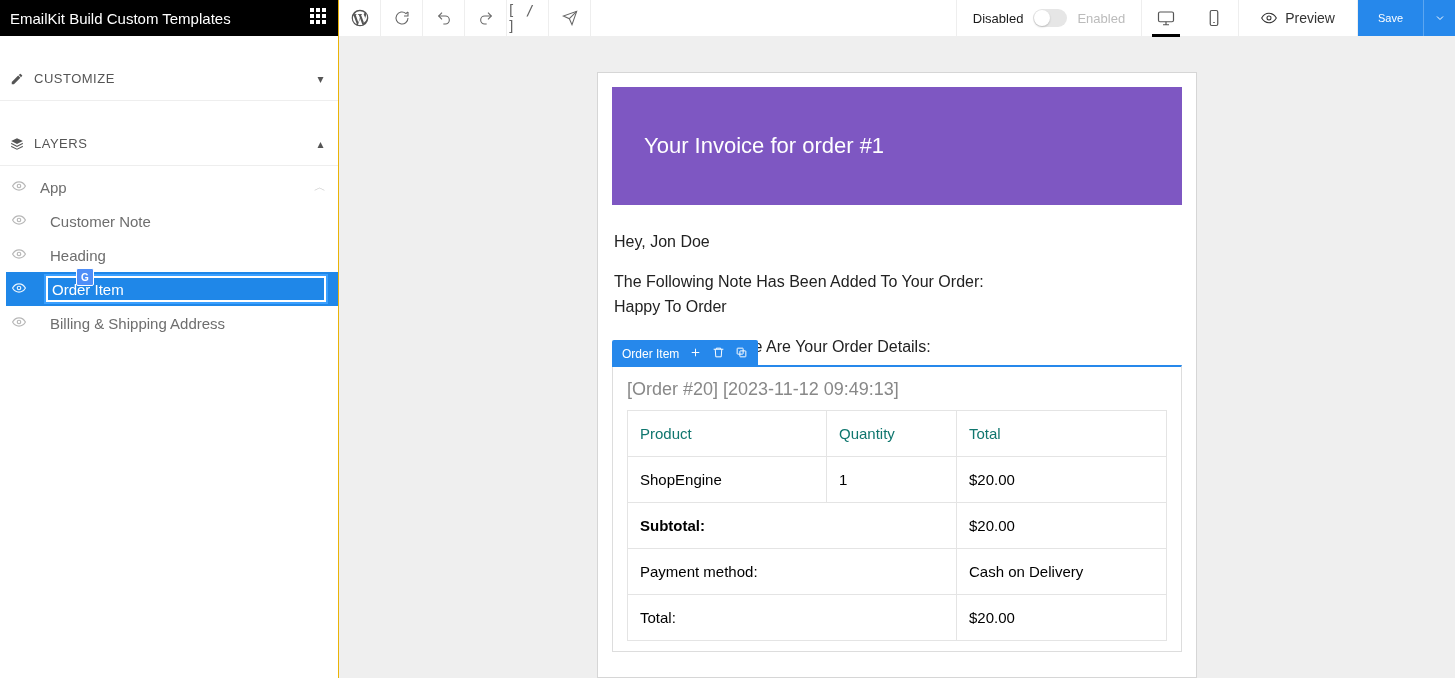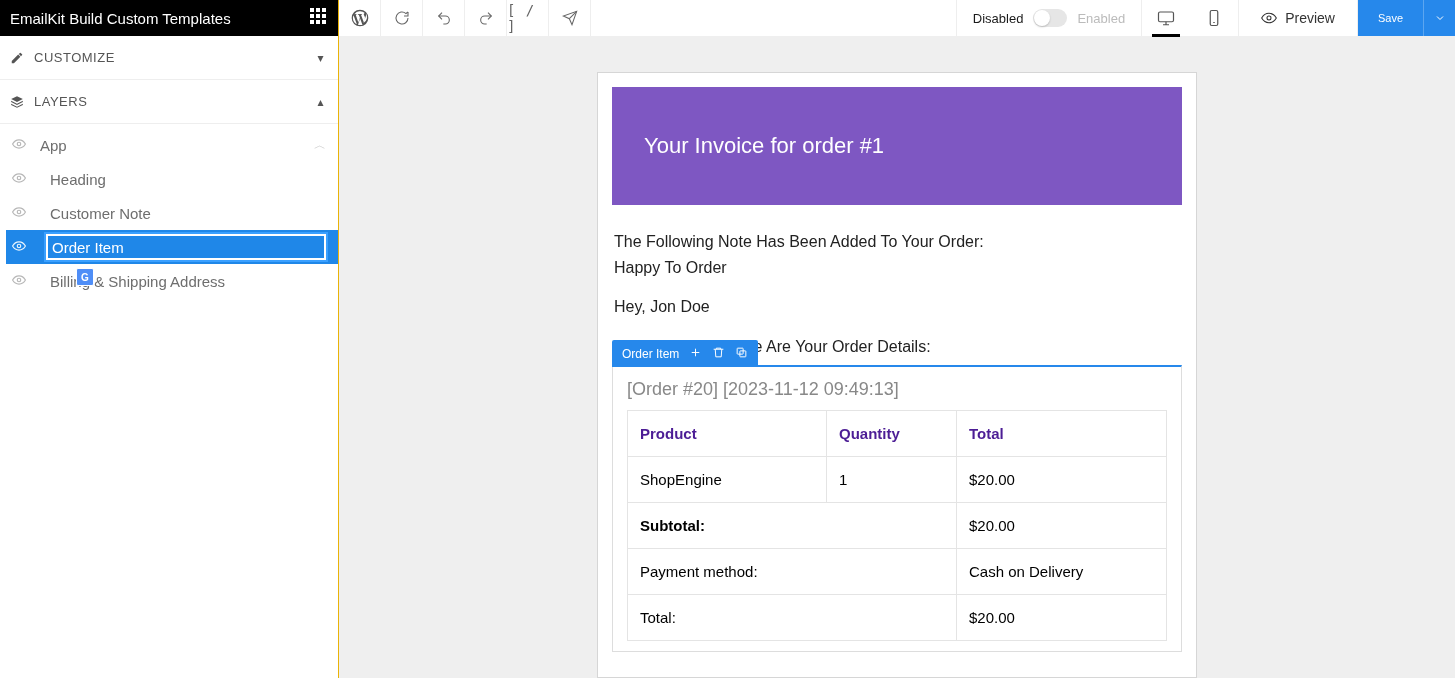--- a/index.html
+++ b/index.html
@@ -5,21 +5,21 @@
   * { box-sizing: border-box; margin: 0; padding: 0; }
   html, body { height: 100%; font-family: -apple-system, BlinkMacSystemFont, "Segoe UI", Helvetica, Arial, sans-serif; font-size: 14px; overflow: hidden; }
   body { display: flex; }
 
   
   .sidebar { width: 339px; height: 100%; background: #fff; border-right: 1px solid #eab308; display: flex; flex-direction: column; }
   .sidebar-header { background: #000; color: #fff; height: 36px; display: flex; align-items: center; justify-content: space-between; padding: 0 8px 0 10px; font-weight: 500; font-size: 15px; }
   .sidebar-header .apps-icon { width: 20px; height: 20px; display: grid; grid-template-columns: repeat(3, 4px); grid-template-rows: repeat(3, 4px); gap: 2px; cursor: pointer; }
   .sidebar-header .apps-icon span { background: #fff; width: 4px; height: 4px; }
 
-  .panel-header { height: 44px; display: flex; align-items: center; padding: 0 14px 0 10px; gap: 10px; color: #555; font-size: 13px; letter-spacing: 0.5px; border-bottom: 1px solid #eee; cursor: pointer; }
+  .panel-header { height: 44px; display: flex; align-items: center; padding: 0 14px 0 10px; gap: 10px; color: #555; font-size: 13px; letter-spacing: 0.5px; border-bottom: 1px solid #eee; cursor: pointer; margin-top: 21px; }
   .panel-header .caret { margin-left: auto; font-size: 12px; }
   .panel-header svg { width: 14px; height: 14px; fill: #555; }
 
   .layer-tree { padding-top: 4px; padding-left: 6px; }
   .layer-row { height: 34px; display: flex; align-items: center; padding: 0 12px 0 6px; gap: 12px; color: #6e6e6e; font-size: 15px; cursor: pointer; }
   .layer-row .eye { width: 14px; text-align: center; opacity: 0.6; }
   .layer-row .label { flex: 1; }
   .layer-row .chev { opacity: 0.4; font-size: 12px; }
   .layer-row.depth-1 .label { margin-left: 2px; }
   .layer-row.depth-2 .label { margin-left: 12px; }
@@ -71,21 +71,21 @@
 
   .widget-label { position: absolute; top: -27px; left: -1px; background: #2688eb; color: #fff; font-size: 12px; height: 27px; display: flex; align-items: center; gap: 10px; padding: 0 10px; border-radius: 2px 2px 0 0; }
   .widget-label .wl-icon { cursor: pointer; }
   .widget-label svg { width: 13px; height: 13px; stroke: #fff; fill: none; stroke-width: 1.8; }
 
   .order-block { position: relative; margin: 0 14px 20px 14px; border: 1px solid #ddd; border-top: 2px solid #2688eb; }
   .order-block .inner { padding: 12px 0 0 0; }
   .order-meta { color: #888; font-size: 18px; padding: 0 14px 10px 14px; }
   table.order { width: calc(100% - 28px); margin: 0 14px 10px 14px; border-collapse: collapse; font-size: 15px; }
   table.order th, table.order td { border: 1px solid #e4e4e4; padding: 14px 12px; text-align: left; font-weight: 400; }
-  table.order th { font-weight: 700; color: #4c1d95; }
+  table.order th { font-weight: 400; color: #0f766e; }
   table.order .bold { font-weight: 700; }
 
   .addresses { display: flex; padding: 4px 16px 20px 16px; gap: 20px; }
   .addresses h3 { font-size: 18px; font-weight: 600; color: #222; }
   .addresses > div { flex: 1; }
 </style>
 </head>
 <body>
 
 <aside class="sidebar">
@@ -132,31 +132,31 @@
       <span class="chev">︿</span>
     </div>
 
     <div class="layer-row depth-2">
       <span class="eye">
         <svg width="14" height="14" viewBox="0 0 24 24" fill="none" stroke="#888" stroke-width="2">
             <path d="M1 12s4-7 11-7 11 7 11 7-4 7-11 7S1 12 1 12z"></path>
             <circle cx="12" cy="12" r="3"></circle>
           </svg>
       </span>
+      <span class="label">Customer Note</span>
+    </div>
+
+    <div class="layer-row depth-2">
+      <span class="eye">
+        <svg width="14" height="14" viewBox="0 0 24 24" fill="none" stroke="#888" stroke-width="2">
+            <path d="M1 12s4-7 11-7 11 7 11 7-4 7-11 7S1 12 1 12z"></path>
+            <circle cx="12" cy="12" r="3"></circle>
+          </svg>
+      </span>
       <span class="label">Heading</span>
-    </div>
-
-    <div class="layer-row depth-2">
-      <span class="eye">
-        <svg width="14" height="14" viewBox="0 0 24 24" fill="none" stroke="#888" stroke-width="2">
-            <path d="M1 12s4-7 11-7 11 7 11 7-4 7-11 7S1 12 1 12z"></path>
-            <circle cx="12" cy="12" r="3"></circle>
-          </svg>
-      </span>
-      <span class="label">Customer Note</span>
     </div>
 
     <div class="layer-row depth-2 editing">
       <span class="eye">
         <svg width="14" height="14" viewBox="0 0 24 24" fill="none" stroke="#fff" stroke-width="2">
             <path d="M1 12s4-7 11-7 11 7 11 7-4 7-11 7S1 12 1 12z"></path>
             <circle cx="12" cy="12" r="3"></circle>
           </svg>
       </span>
       <input type="text" value="Order Item" style="">
@@ -247,25 +247,25 @@
 
   <div class="canvas-wrap">
     <div class="email-frame">
       <div class="pad">
         <div class="hero">
           <span>Your Invoice for order #1</span>
         </div>
       </div>
 
       <div class="body-text">
+        <p>Hey, Jon Doe</p>
         <p>
           <span>The Following Note Has Been Added To Your Order:</span><br>
           <span>Happy To Order</span>
         </p>
-        <p>Hey, Jon Doe</p>
         <p class="reminder">As A Reminder, Here Are Your Order Details:</p>
       </div>
 
       <div class="order-block">
         <div class="widget-label">
           <span>Order Item</span>
           <span class="wl-icon"><svg viewBox="0 0 24 24">
                 <path d="M12 5v14M5 12h14"></path>
               </svg></span>
           <span class="wl-icon"><svg viewBox="0 0 24 24">

